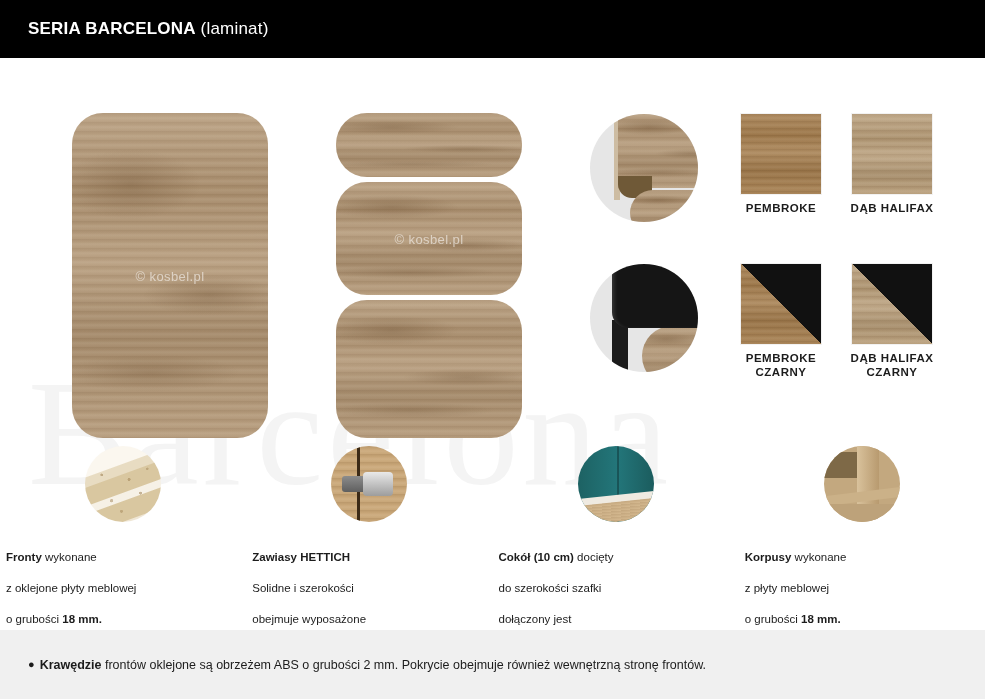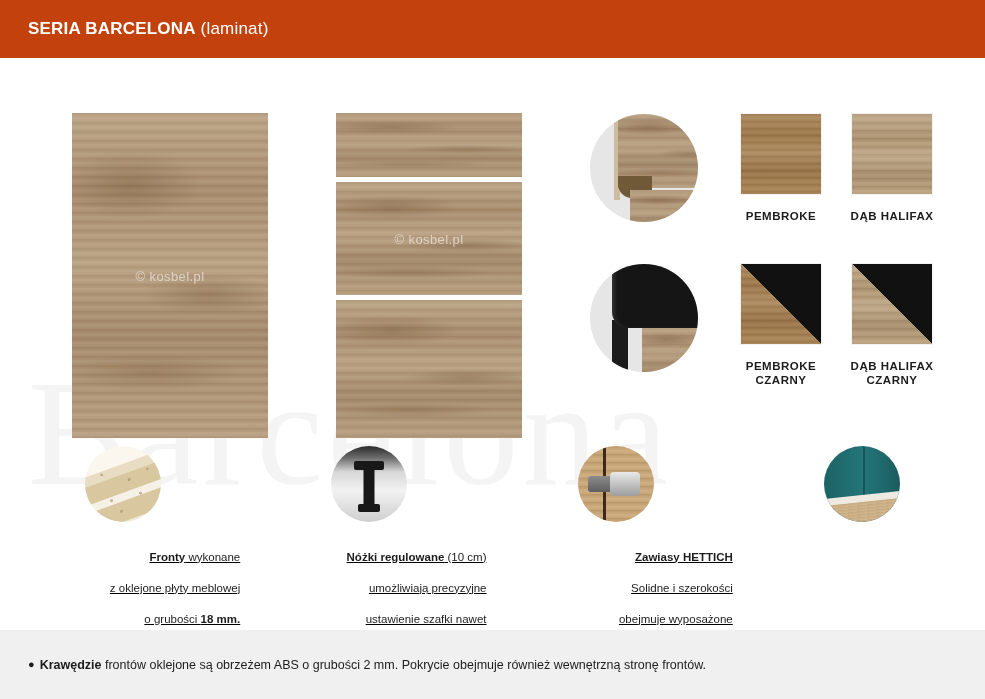--- a/index.html
+++ b/index.html
@@ -14,21 +14,21 @@
     overflow: hidden;
     position: relative;
   }
 
   
   .header {
     position: absolute;
     top: 0; left: 0;
     width: 985px;
     height: 58px;
-    background: #c2410c;
+    background: #000000;
     display: flex;
     align-items: center;
   }
   .header-title {
     color: #ffffff;
     font-size: 17px;
     font-weight: bold;
     letter-spacing: 0.2px;
     margin-left: 28px;
     white-space: pre;
@@ -77,20 +77,21 @@
       repeating-linear-gradient(180deg, rgba(104,74,42,0.16) 0px, rgba(104,74,42,0.0) 3px, rgba(255,245,225,0.12) 5px, rgba(104,74,42,0.0) 8px);
   }
   .wood-front {
     background-color: #ae9271;
     background-image:
       radial-gradient(ellipse 60% 18% at 30% 22%, rgba(96,66,36,0.28), rgba(0,0,0,0) 60%),
       radial-gradient(ellipse 55% 10% at 70% 56%, rgba(96,66,36,0.26), rgba(0,0,0,0) 62%),
       radial-gradient(ellipse 70% 9% at 40% 80%, rgba(96,66,36,0.22), rgba(0,0,0,0) 65%),
       linear-gradient(180deg, rgba(255,250,240,0.16) 0%, rgba(0,0,0,0.04) 24%, rgba(255,250,240,0.13) 46%, rgba(0,0,0,0.06) 68%, rgba(255,250,240,0.10) 100%),
       repeating-linear-gradient(180deg, rgba(99,70,40,0.13) 0px, rgba(99,70,40,0.0) 3px, rgba(255,246,228,0.11) 5px, rgba(99,70,40,0.0) 9px);
+    border-radius: 31px;
   }
 
   
   .front-door {
     position: absolute;
     left: 72px;  top: 55px;
     width: 196px; height: 325px;
     z-index: 1;
   }
   .drawer-stack {
@@ -189,43 +190,42 @@
     position: relative;
     overflow: hidden;
     box-shadow: 0 0 0 1px rgba(0,0,0,0.05);
   }
   .swatch-black-tri {
     position: absolute;
     inset: 0;
     background: linear-gradient(to bottom left, #111111 0%, #111111 49.6%, rgba(0,0,0,0) 50%);
   }
   .swatch-label {
-    margin-top: 15px;
+    margin-top: 7px;
     font-size: 11.5px;
     font-weight: bold;
     color: #1c1c1c;
     letter-spacing: 0.5px;
     line-height: 14px;
     white-space: pre-line;
   }
 
   
   .features {
     position: absolute;
     left: 0; top: 388px;
     width: 985px;
     display: flex;
     z-index: 1;
   }
   .feature {
     flex: 1 1 0;
-    text-align: right;
+    text-align: left;
     padding: 0 6px;
     box-sizing: border-box;
-    text-decoration: underline;
   }
   .feature-thumb {
     width: 76px; height: 76px;
     border-radius: 50%;
     margin: 0 auto 12px auto;
     overflow: hidden;
     position: relative;
   }
   .feature-text {
     font-size: 11.5px;
@@ -453,33 +453,20 @@
 
     <div class="feature">
       <div class="feature-thumb thumb-chipboard"></div>
       <div class="feature-text">
         <b>Fronty</b><span> wykonane</span><br>
         <span>z oklejone płyty meblowej</span><br>
         <span>o grubości </span><b>18 mm.</b>
       </div>
     </div>
 
-    <div class="feature">
-      <div class="feature-thumb thumb-leg">
-        <div class="leg-top"></div>
-        <div class="leg-stem"></div>
-        <div class="leg-foot"></div>
-      </div>
-      <div class="feature-text">
-        <b>Nóżki regulowane</b><span> (10 cm)</span><br>
-        <span>umożliwiają precyzyjne</span><br>
-        <span>ustawienie szafki nawet</span><br>
-        
-      </div>
-    </div>
 
     <div class="feature">
       <div class="feature-thumb thumb-hinge">
         <div class="hinge-seam"></div>
         <div class="hinge-arm"></div>
         <div class="hinge-cup"></div>
       </div>
       <div class="feature-text">
         <b>Zawiasy HETTICH</b><br>
         <span>Solidne i szerokości</span><br>
@@ -487,21 +474,40 @@
         
       </div>
     </div>
 
     <div class="feature">
       <div class="feature-thumb thumb-plinth">
         <div class="plinth-corner"></div>
         <div class="plinth-white"></div>
         <div class="plinth-floor"></div>
       </div>
-    </div>
-
+      <div class="feature-text">
+        <b>Cokół (10 cm)</b><span> docięty</span><br>
+        <span>do szerokości szafki</span><br>
+        <span>dołączony jest</span><br>
+        
+      </div>
+    </div>
+
+    <div class="feature">
+      <div class="feature-thumb thumb-carcass">
+        <div class="carcass-top"></div>
+        <div class="carcass-side"></div>
+        <div class="carcass-shelf"></div>
+        <div class="carcass-bottom"></div>
+      </div>
+      <div class="feature-text">
+        <b>Korpusy</b><span> wykonane</span><br>
+        <span>z płyty meblowej</span><br>
+        <span>o grubości </span><b>18 mm.</b>
+      </div>
+    </div>
 
   </div>
 </div>
 
 <div class="footer">
   <div class="footer-text"><span class="footer-bullet">●</span><b>Krawędzie</b><span> frontów oklejone są obrzeżem ABS o grubości 2 mm. Pokrycie obejmuje również wewnętrzną stronę frontów.</span></div>
 </div>
 
 </body></html>

